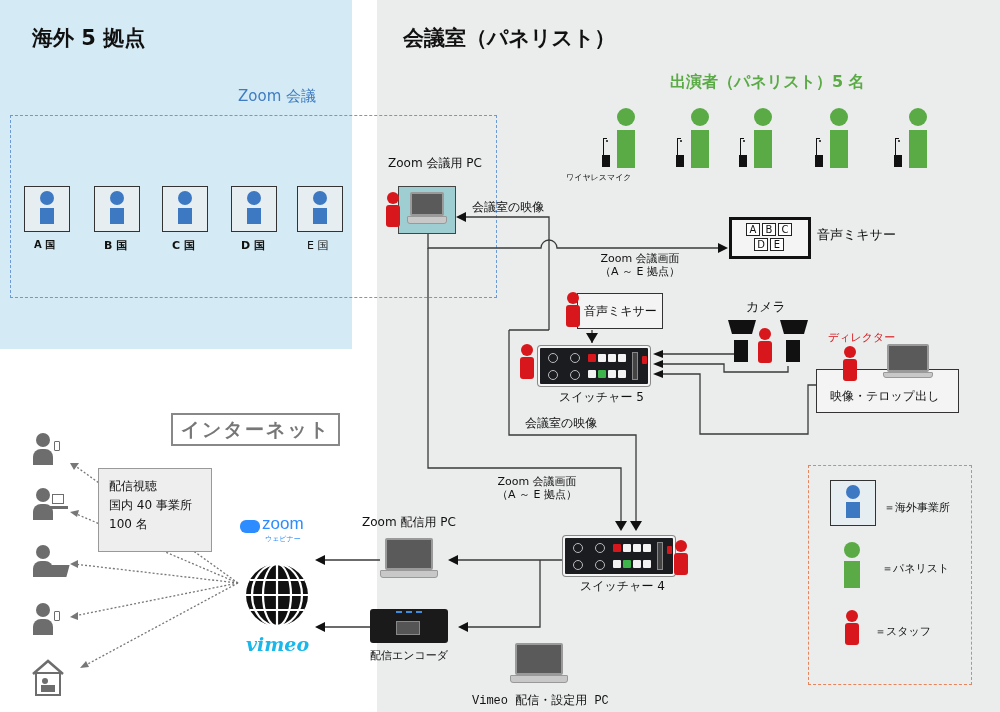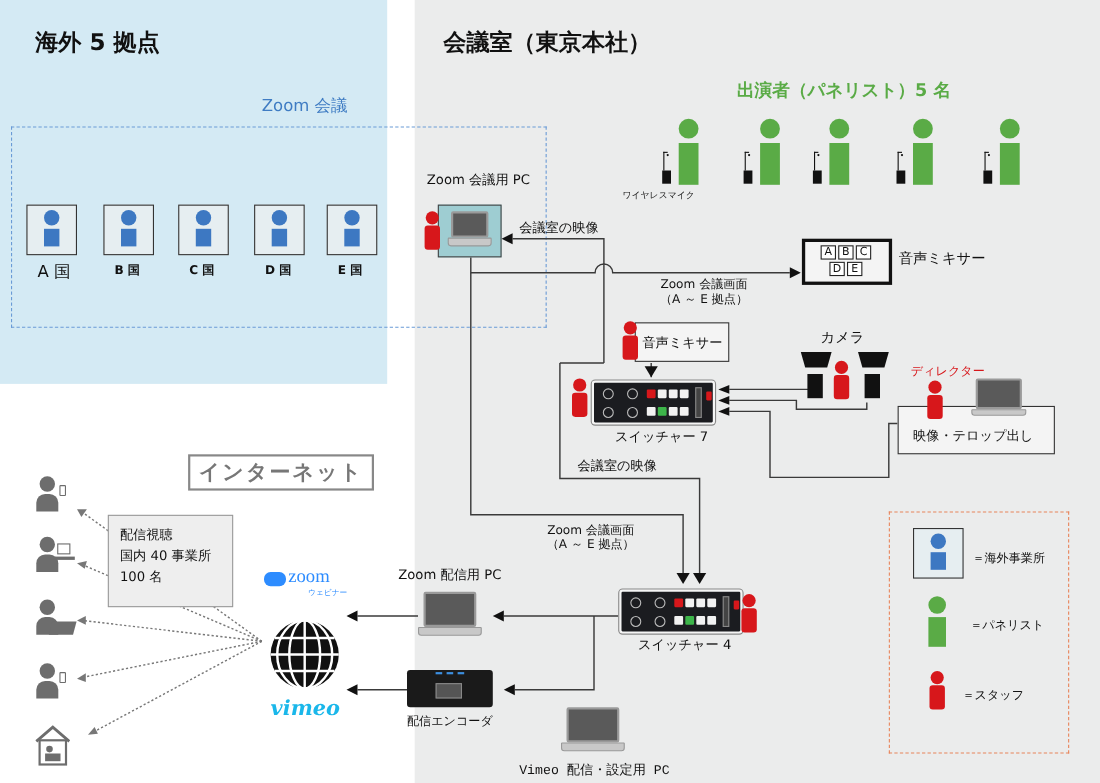--- a/index.html
+++ b/index.html
@@ -29,51 +29,51 @@
   .viewer .h { position: absolute; width: 14px; height: 14px; border-radius: 50%; background: #6d6d6d; }
   .viewer .b { position: absolute; width: 20px; height: 16px; background: #6d6d6d; border-radius: 8px 8px 0 0; }
 </style>
 </head>
 <body>
 
 <div class="abs region-overseas"></div>
 <div class="abs region-room"></div>
 
 <div class="abs title-big" style="left:32px;top:24px;">海外 5 拠点</div>
-<div class="abs title-big" style="left:403px;top:24px;">会議室（東京本社）</div>
+<div class="abs title-big" style="left:403px;top:24px;">会議室（パネリスト）</div>
 
 <div class="abs zoom-title">Zoom 会議</div>
 <div class="abs zoom-box"></div>
 
 <div id="sites">
     <div class="abs site-box" style="left: 24px; top: 186px;">
       <div class="fig-head" style="left:15px;top:4px;width:14px;height:14px;background:#3d78c2;"></div>
       <div class="fig-body" style="left:15px;top:21px;width:14px;height:16px;background:#3d78c2;"></div>
     </div>
-    <div class="abs lbl" style="left: 34px; top: 238px; font-weight: normal; font-size: 15px; text-align: right;">A 国</div>
+    <div class="abs lbl" style="left: 34px; top: 238px; font-weight: bold; font-size: 10px; text-align: right;">A 国</div>
     <div class="abs site-box" style="left: 94px; top: 186px;">
       <div class="fig-head" style="left:15px;top:4px;width:14px;height:14px;background:#3d78c2;"></div>
       <div class="fig-body" style="left:15px;top:21px;width:14px;height:16px;background:#3d78c2;"></div>
     </div>
     <div class="abs lbl" style="left: 104px; top: 238px; font-weight: bold; font-size: 11px;">B 国</div>
     <div class="abs site-box" style="left: 162px; top: 186px;">
       <div class="fig-head" style="left:15px;top:4px;width:14px;height:14px;background:#3d78c2;"></div>
       <div class="fig-body" style="left:15px;top:21px;width:14px;height:16px;background:#3d78c2;"></div>
     </div>
     <div class="abs lbl" style="left: 172px; top: 238px; font-weight: bold; font-size: 11px;">C 国</div>
     <div class="abs site-box" style="left: 231px; top: 186px;">
       <div class="fig-head" style="left:15px;top:4px;width:14px;height:14px;background:#3d78c2;"></div>
       <div class="fig-body" style="left:15px;top:21px;width:14px;height:16px;background:#3d78c2;"></div>
     </div>
     <div class="abs lbl" style="left: 241px; top: 238px; font-weight: bold; font-size: 11px;">D 国</div>
     <div class="abs site-box" style="left: 297px; top: 186px;">
       <div class="fig-head" style="left:15px;top:4px;width:14px;height:14px;background:#3d78c2;"></div>
       <div class="fig-body" style="left:15px;top:21px;width:14px;height:16px;background:#3d78c2;"></div>
     </div>
-    <div class="abs lbl" style="left: 307px; top: 238px; font-weight: bold; font-size: 11px;">E 国</div>
+    <div class="abs lbl" style="left: 307px; top: 238px; font-weight: normal; font-size: 11px;">E 国</div>
   </div>
 
 <div class="abs" style="left:670px;top:72px;font-size:16px;font-weight:bold;color:#5aab46;white-space:nowrap;">出演者（パネリスト）5 名</div>
 <div id="panelists">
     <div class="abs" style="left: 617px; top: 108px; width: 20px; height: 62px;">
       <div class="fig-head" style="left:0;top:0;width:18px;height:18px;background:#5aab46;"></div>
       <div class="fig-body" style="left:0;top:22px;width:18px;height:38px;background:#5aab46;"></div>
     </div>
     <div class="abs" style="left: 602px; top: 138px; width: 9px; height: 30px;">
       <div style="position:absolute;left:1px;top:0;width:1px;height:17px;background:#111;"></div>
@@ -255,21 +255,21 @@
     <div class="btn" style="left:58px;top:6px;"></div>
     <div class="btn" style="left:68px;top:6px;"></div>
     <div class="btn" style="left:78px;top:6px;"></div>
   <div class="btn" style="left:48px;top:22px;"></div>
     <div class="btn" style="left:58px;top:22px;background:#3db54a;"></div>
     <div class="btn" style="left:68px;top:22px;"></div>
     <div class="btn" style="left:78px;top:22px;"></div>
   <div class="fader" style="left:92px;top:4px;"></div>
   <div class="btn" style="left:102px;top:8px;width:5px;background:#d7171b;"></div>
 </div>
-<div class="abs lbl" style="left:559px;top:389px;font-size:12px;">スイッチャー 7</div>
+<div class="abs lbl" style="left:559px;top:389px;font-size:12px;">スイッチャー 5</div>
 <div class="abs" style="left:520px;top:344px;width:14px;height:36px;">
   <div class="fig-head" style="left:1px;top:0;width:12px;height:12px;background:#d7171b;"></div>
   <div class="fig-body" style="left:0;top:13px;width:14px;height:22px;background:#d7171b;border-radius:3px;"></div>
 </div>
 
 <div class="switcher" style="left:563px;top:536px;">
   <div class="knob" style="left:8px;top:5px;"></div>
     <div class="knob" style="left:8px;top:22px;"></div>
   <div class="knob" style="left:30px;top:5px;"></div>
     <div class="knob" style="left:30px;top:22px;"></div>
@@ -313,22 +313,22 @@
 <div class="abs" style="left:171px;top:413px;width:169px;height:33px;border:2px solid #888;background:#fff;font-size:19px;font-weight:bold;color:#777;text-align:center;line-height:29px;letter-spacing:2px;">インターネット</div>
 
 <div class="abs" style="left:98px;top:468px;width:114px;height:84px;background:#eeeeee;border:1px solid #999;padding:8px 10px;font-size:12px;line-height:19px;">
   <div>配信視聴</div>
   <div>国内 40 事業所</div>
   <div>100 名</div>
 </div>
 
 <div class="abs" style="left:240px;top:518px;">
   <div style="position:absolute;left:0;top:2px;width:20px;height:13px;background:#2d8cff;border-radius:6px;"></div>
-  <div style="position:absolute;left:22px;top:-4px;font-size:17px;color:#2d8cff;font-family:Liberation Serif, serif;">zoom</div>
-  <div style="position:absolute;left:25px;top:16px;font-size:7px;color:#2d8cff;white-space:nowrap;margin-left:15px;">ウェビナー</div>
+  <div style="position:absolute;left:22px;top:-4px;font-size:17px;color:#2d8cff;font-family:Liberation Sans, sans-serif;">zoom</div>
+  <div style="position:absolute;left:25px;top:16px;font-size:7px;color:#2d8cff;white-space:nowrap;">ウェビナー</div>
 </div>
 
 <svg class="abs" style="left:244px;top:562px;" width="66" height="66" viewBox="0 0 66 66">
   <circle cx="33" cy="33" r="31" fill="#111"></circle>
   <g stroke="#fff" stroke-width="2.2" fill="none">
     <line x1="2" y1="33" x2="64" y2="33"></line>
     <line x1="6" y1="18" x2="60" y2="18"></line>
     <line x1="6" y1="48" x2="60" y2="48"></line>
     <line x1="33" y1="2" x2="33" y2="64"></line>
     <ellipse cx="33" cy="33" rx="14" ry="31"></ellipse>

